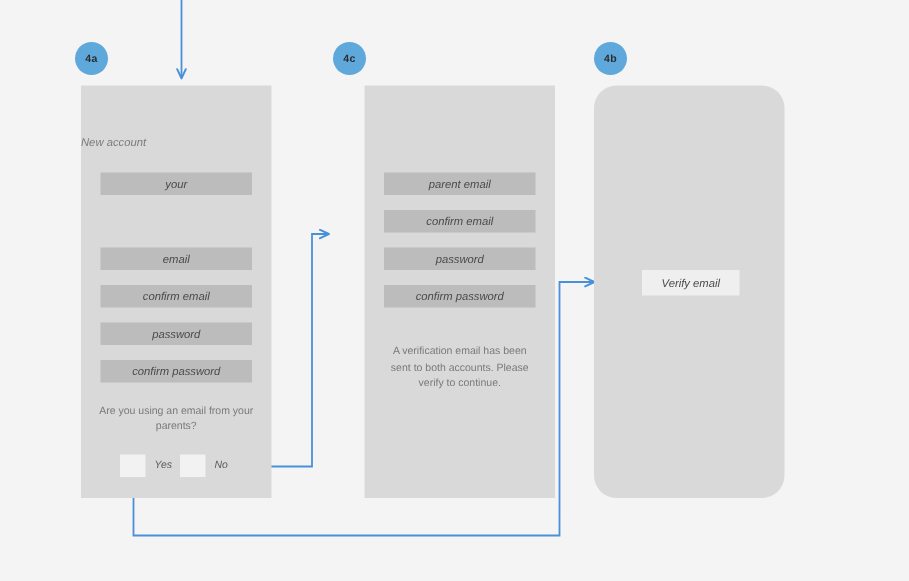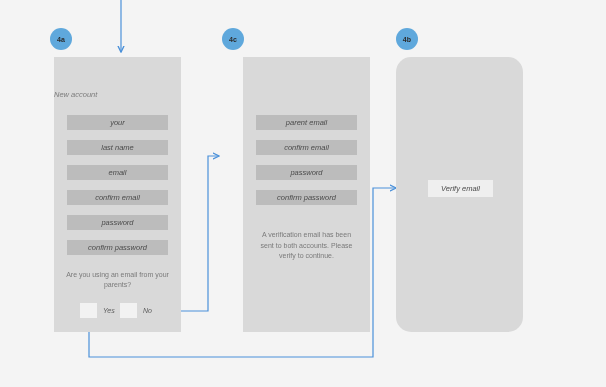--- a/index.html
+++ b/index.html
@@ -135,21 +135,20 @@
 
   <div class="badge" style="left:50px; top:28px;">
     <span>4a</span>
   </div>
 
   <div class="screen" style="left:54px; top:57px; width:127px; height:275px;">
 
     <div class="screen-title" style="top:33px;">New account</div>
 
     <div class="field" style="left:13px; top:58px; width:101px; height:15px;">your</div>
-    <div class="field" style="left:13px; top:83px; width:101px; height:15px;">last name</div>
     <div class="field" style="left:13px; top:108px; width:101px; height:15px;">email</div>
     <div class="field" style="left:13px; top:133px; width:101px; height:15px;">confirm email</div>
     <div class="field" style="left:13px; top:158px; width:101px; height:15px;">password</div>
     <div class="field" style="left:13px; top:183px; width:101px; height:15px;">confirm password</div>
 
     <div class="question" style="top:213px; padding:0 12px;">Are you using an email from your parents?</div>
 
     <div class="choice-row" style="left:26px; top:246px;">
       <span class="checkbox"></span>
       <span class="choice-label">Yes</span>

